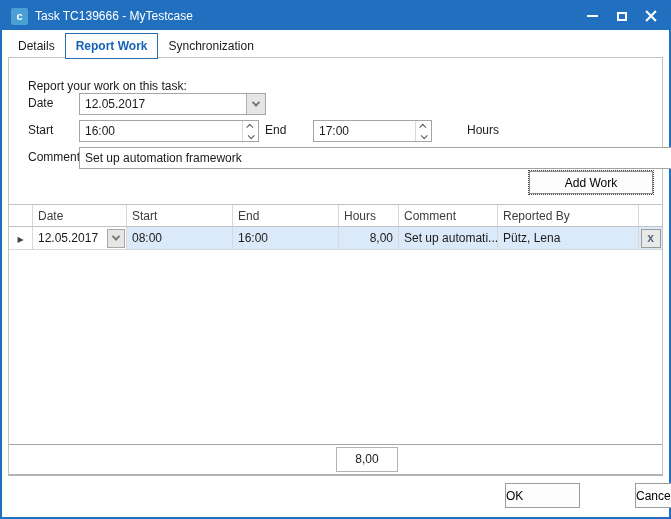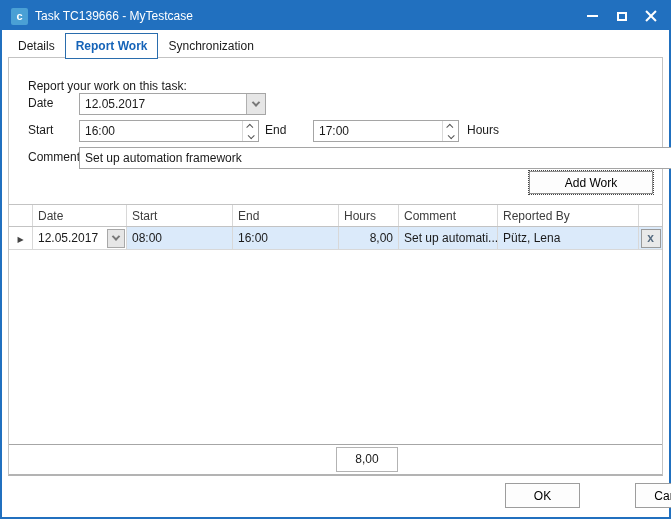--- a/index.html
+++ b/index.html
@@ -118,21 +118,21 @@
   }
   .total-cell{
     position:absolute; left:327px; top:2px; width:62px; height:25px;
     border:1px solid #b3b3b3; text-align:center; line-height:23px;
   }
 
   
   .dlg-btn{
     position:absolute; top:481px; height:25px; background:#fdfdfd;
     border:1px solid #9d9d9d; font-family:"Liberation Sans",sans-serif;
-    font-size:12px; text-align:center; line-height:22px;
+    font-size:12px; text-align:left; line-height:22px;
   }
   .btn-ok{ left:503px; width:75px; }
   .btn-cancel{ left:589px; width:76px;margin-left:44px; }
 </style>
 </head>
 <body>
 
 <div class="window">
 
   <div class="titlebar">
@@ -178,21 +178,21 @@
         <span>
             <span class="chev-up-sm"></span>
           </span>
         <span>
             <span class="chev-dn-sm"></span>
           </span>
       </span>
     </div>
 
     <span class="flabel" style="left:256px; top:65px;">End</span>
-    <div class="field" style="left:304px; top:62px; width:146px;">
+    <div class="field" style="left:304px; top:62px; width:119px;">
       <span class="val">17:00</span>
       <span class="spin">
         <span>
             <span class="chev-up-sm"></span>
           </span>
         <span>
             <span class="chev-dn-sm"></span>
           </span>
       </span>
     </div>

